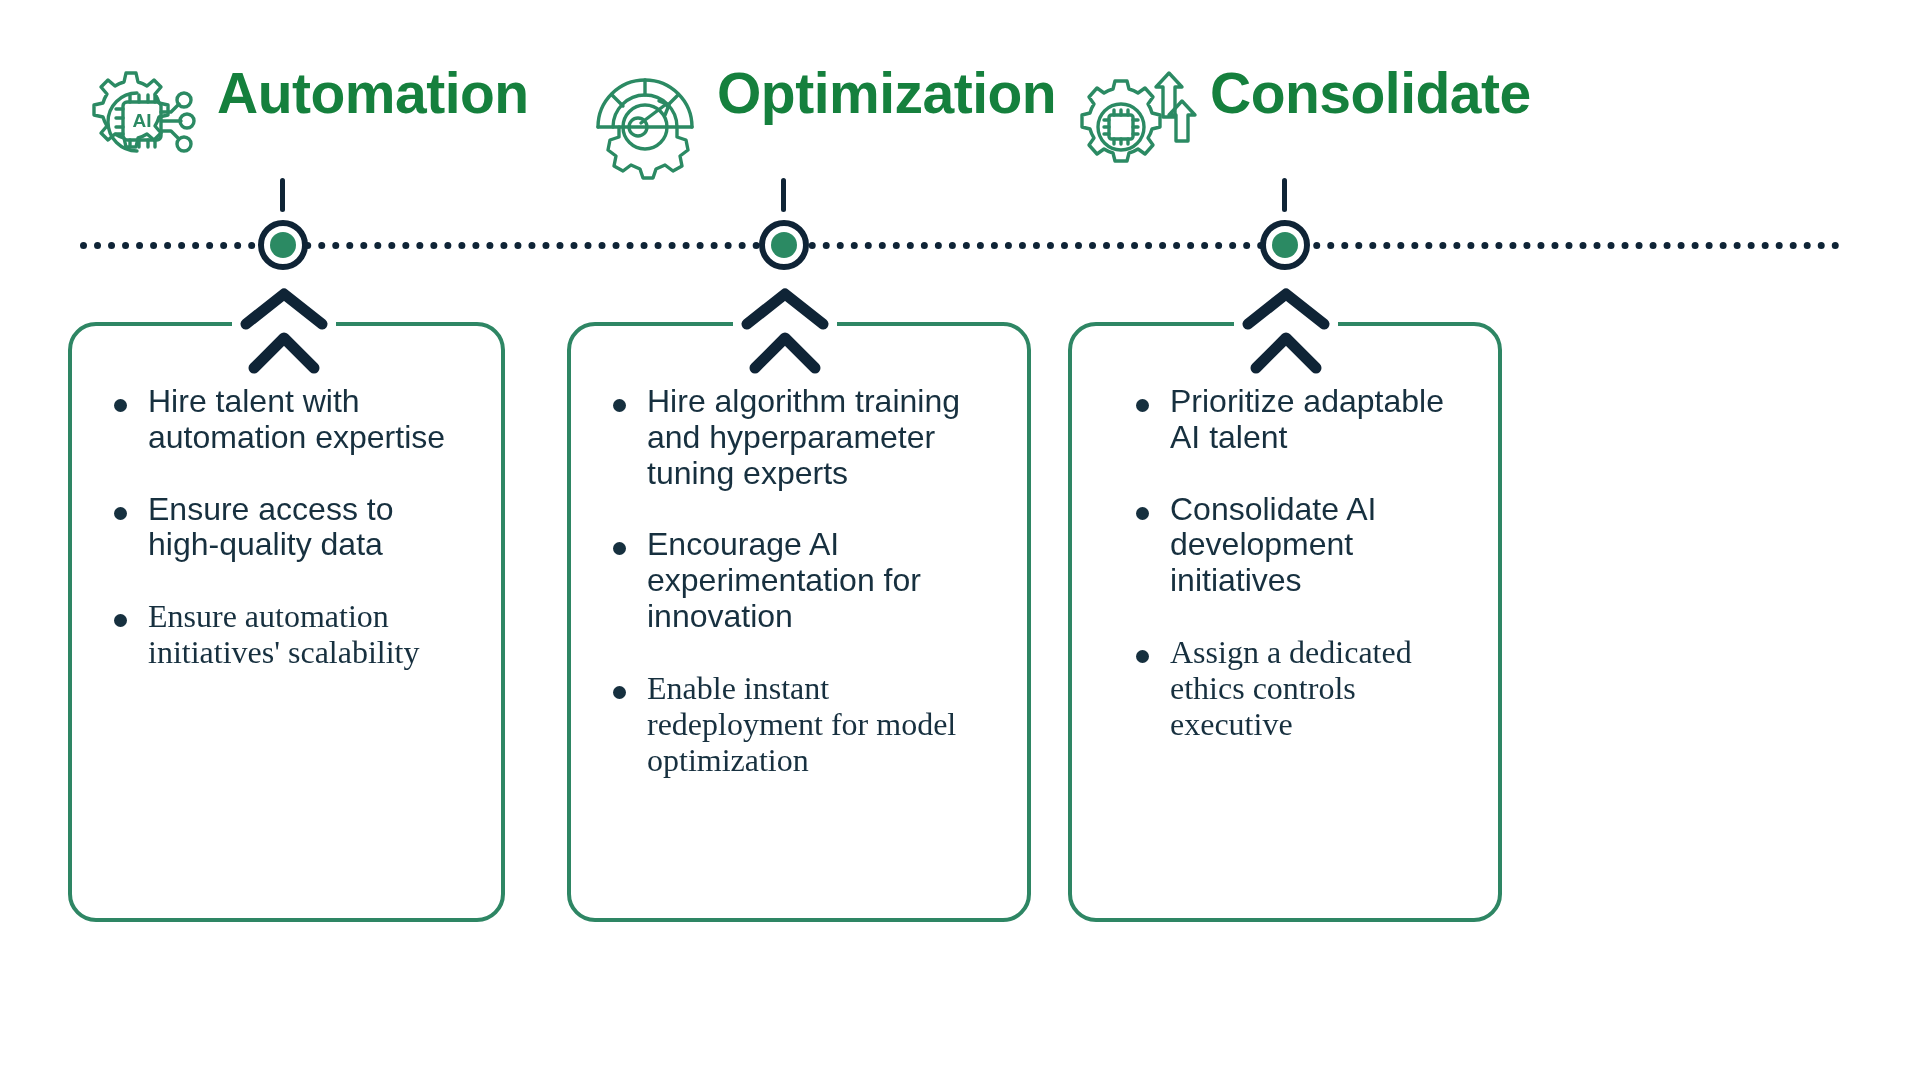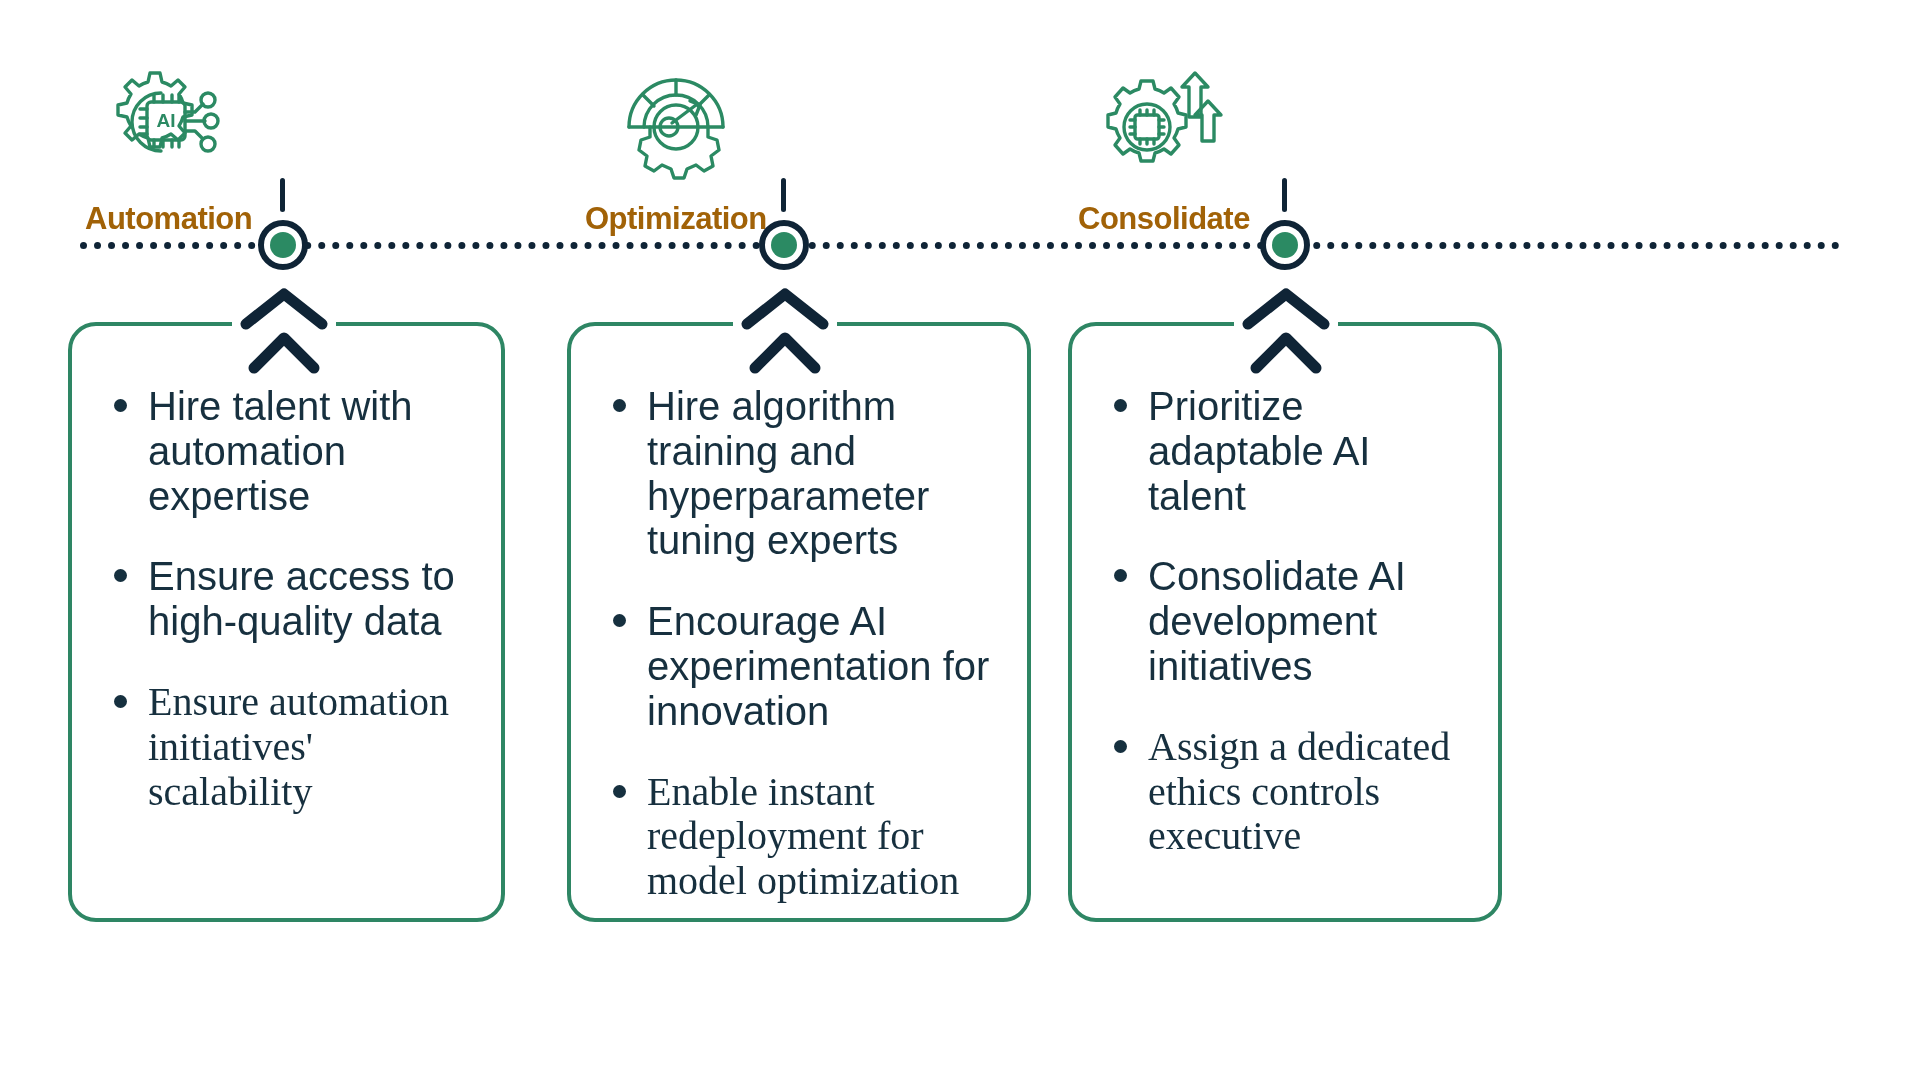--- a/index.html
+++ b/index.html
@@ -18,39 +18,39 @@
   .node{
     position:absolute;width:50px;height:50px;border-radius:50%;
     border:6px solid #0f2436;background:#ffffff;
     box-sizing:border-box;top:220px;
     display:flex;align-items:center;justify-content:center;
   }
   .node .dot{width:26px;height:26px;border-radius:50%;background:#2b8a63;}
   .stem{position:absolute;width:5px;height:34px;background:#0f2436;border-radius:3px;top:178px;}
 
   
-  .head{position:absolute;display:flex;align-items:center;gap:18px;top:65px;height:110px;flex-direction:column;}
+  .head{position:absolute;display:flex;align-items:flex-start;gap:12px;top:65px;height:110px;}
   .head .title{
-    font-size:31px;font-weight:bold;color:#a16207;letter-spacing:-0.5px;
+    font-size:57px;font-weight:bold;color:#15803d;letter-spacing:-0.5px;
     white-space:nowrap;line-height:1;
   }
   .icon-wrap{width:120px;height:115px;flex:0 0 120px;display:block;}
   .icon-wrap svg{display:block;width:120px;height:115px;}
 
   
   .card{
     position:absolute;box-sizing:border-box;
     border:4px solid #2e8664;border-radius:28px;background:#ffffff;
     top:322px;height:600px;
   }
   .card-inner{padding:58px 34px 20px 34px;}
   ul.bullets{list-style:none;margin:0;padding:0;}
   ul.bullets li{
     position:relative;padding-left:42px;margin-bottom:36px;
-    font-size:40px;line-height:1.12;color:#17303f;font-weight:400;
+    font-size:32px;line-height:1.12;color:#17303f;font-weight:400;
   }
   ul.bullets li:last-child{margin-bottom:0;font-family:Liberation Serif, serif;}
   ul.bullets li .bdot{
     position:absolute;left:8px;top:15px;width:13px;height:13px;
     border-radius:50%;background:#16303f;
   }
 
   
   .chev{position:absolute;top:288px;width:100px;height:90px;}
   .chev svg{display:block;width:100px;height:90px;}
@@ -205,21 +205,21 @@
         <path d="M104 36 l13 14 h-7 v26 h-12 v-26 h-7 z"></path>
       </svg>
     </span>
     <span class="title">Consolidate</span>
   </div>
   <div class="stem" style="left:1282px;"></div>
   <div class="node" style="left:1260px;">
     <span class="dot"></span>
   </div>
 
-  <div class="card" style="left:1068px;width:434px;">
+  <div class="card" style="left:1068px;width:434px;padding-left:22px;">
     <div class="card-inner">
       <ul class="bullets">
         <li>
           <span class="bdot"></span>
           <span>Prioritize adaptable AI talent</span>
         </li>
         <li>
           <span class="bdot"></span>
           <span>Consolidate AI development initiatives</span>
         </li>

